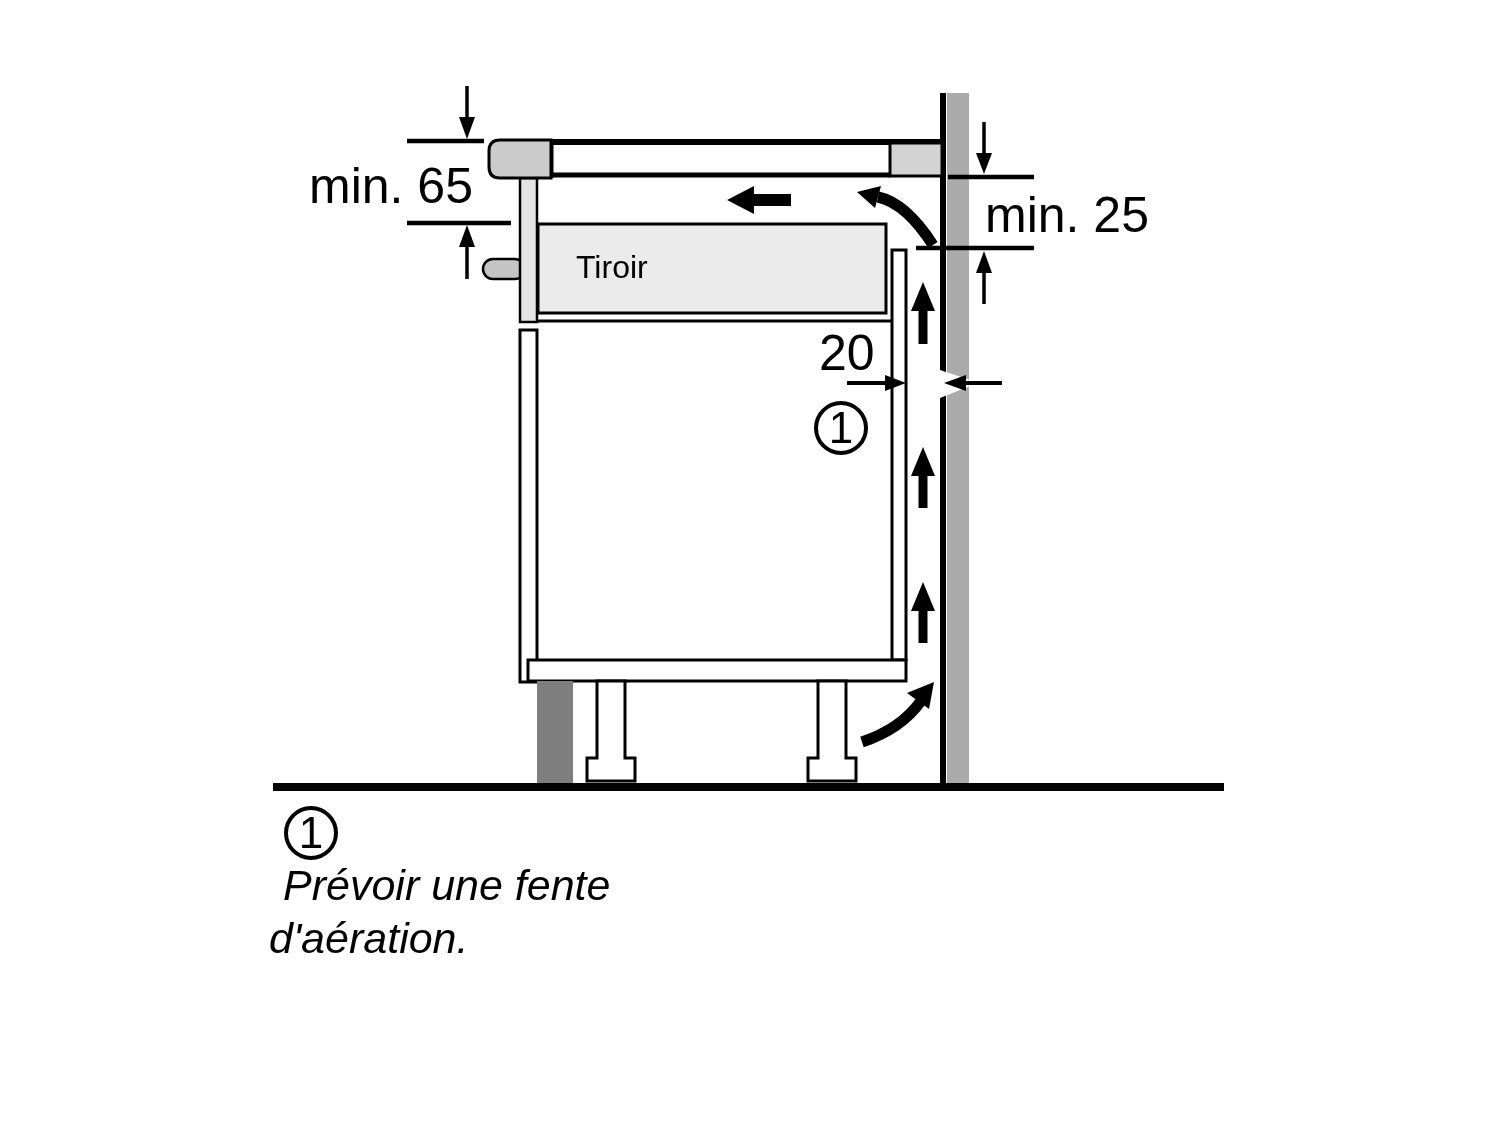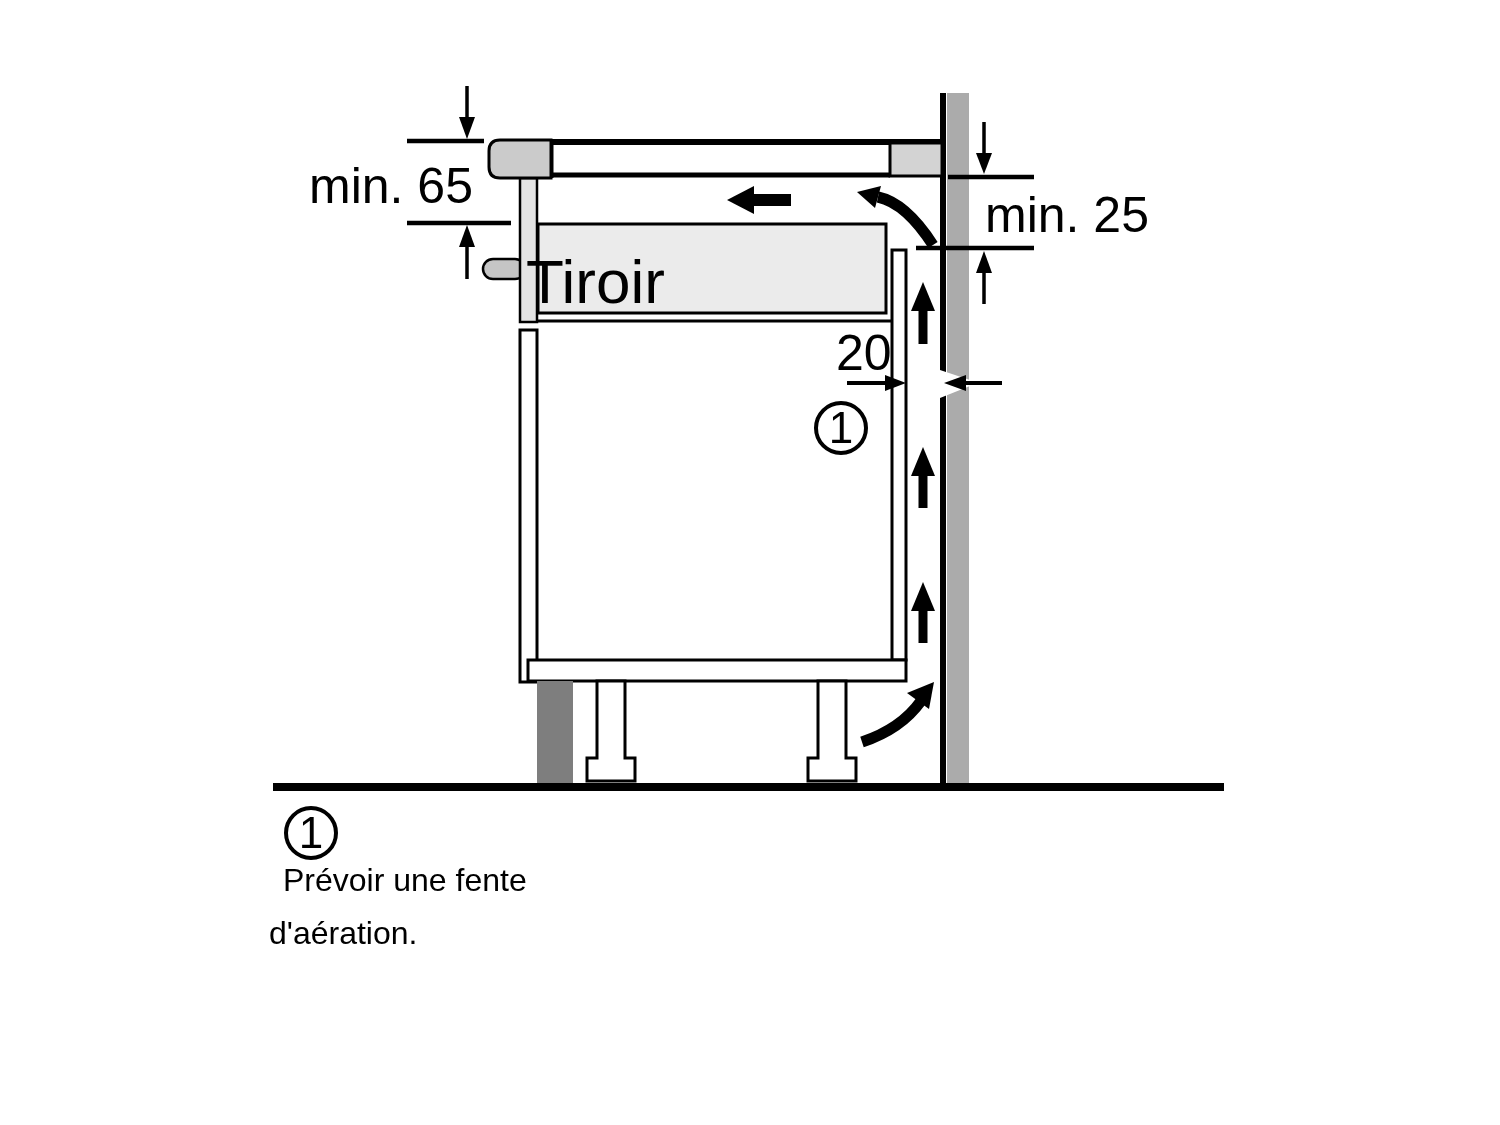--- a/index.html
+++ b/index.html
@@ -26,23 +26,23 @@
   .lbl{
     position:absolute;
     white-space:nowrap;
     line-height:1;
     color:var(--ink);
     letter-spacing:0;
   }
   .dim{font-size:50px;}
   .lbl-min65{left:309px;top:161px;}
   .lbl-min45{left:985px;top:190px;}
-  .lbl-gap20{left:819px;top:328px;margin-left:17px;}
-  .lbl-tiroir{left:526px;top:251px;font-size:62px;}
-  .legend-line{font-size:32px;}
+  .lbl-gap20{left:819px;top:328px;}
+  .lbl-tiroir{left:576px;top:251px;font-size:32px;}
+  .legend-line{font-size:43px;font-style:italic;}
   .lbl-legend1{left:283px;top:864px;}
   .lbl-legend2{left:269px;top:917px;}
   .lbl-units{left:893px;top:996px;font-size:48px;}
   .circled{
     position:absolute;
     width:46px;height:46px;
     border:4px solid var(--ink);
     border-radius:50%;
     text-align:center;
     font-size:44px;

